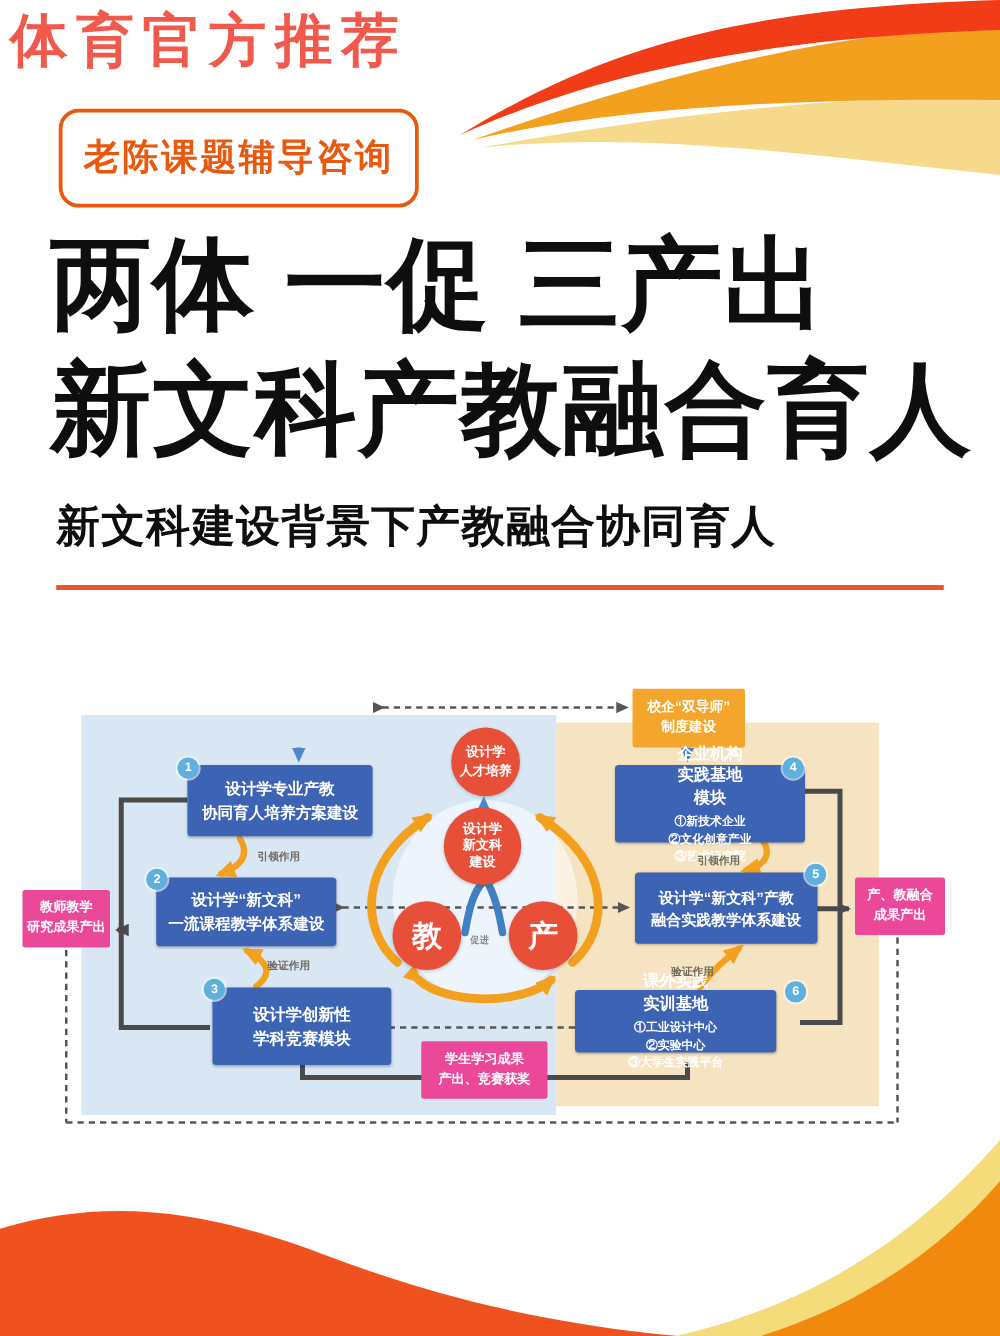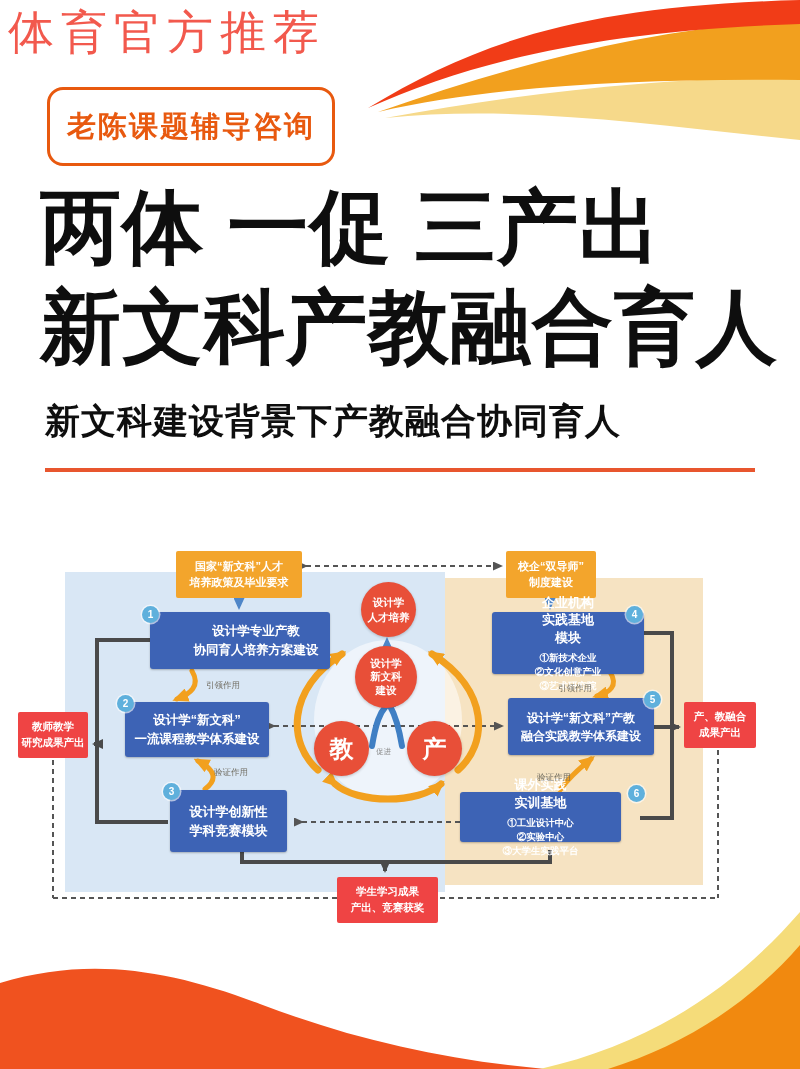--- a/index.html
+++ b/index.html
@@ -1,18 +1,18 @@
 <!DOCTYPE html>
 <html><head>
 <meta charset="utf-8">
 <style>
   html,body{margin:0;padding:0;background:#fff;}
   .page{position:relative;width:800px;height:1069px;background:#fff;overflow:hidden;
         font-family:"Liberation Sans",sans-serif;}
-  .abs{position:absolute;}
+  .abs{position:absolute;font-weight:bold;}
   .deco{position:absolute;left:0;top:0;z-index:0;}
   .connectors{position:absolute;left:0;top:0;z-index:4;}
   .watermark{left:8px;top:2px;font-family:"Liberation Serif",serif;font-size:46px;
              color:#f2594d;letter-spacing:7px;z-index:2;white-space:nowrap;}
   .consult-badge{left:47px;top:87px;border:3px solid #e8590f;border-radius:16px;
              color:#e8590f;font-size:29px;font-weight:bold;letter-spacing:2px;
              line-height:41px;padding:16px 17px;z-index:2;background:#fff;}
   .title{left:40px;color:#0e0e0e;font-weight:900;font-size:81px;letter-spacing:1px;
          z-index:2;white-space:nowrap;}
   .subtitle{left:45px;top:398px;color:#0e0e0e;font-weight:700;font-size:35px;
@@ -20,21 +20,21 @@
   .divider{left:45px;top:468px;width:710px;height:4px;background:#e8562e;z-index:2;}
   .panel{z-index:1;}
   .panel-blue{left:65px;top:572px;width:380px;height:320px;background:#d9e7f5;}
   .panel-tan{left:445px;top:578px;width:258px;height:307px;background:#f6e3c2;}
   .obox{background:#f3a52c;color:#fff;font-weight:bold;font-size:11px;line-height:1.45;
         display:flex;align-items:center;justify-content:center;text-align:center;
         white-space:pre-line;z-index:5;border-radius:2px;}
   .bbox{background:#3d63b5;color:#fff;font-weight:bold;display:flex;align-items:center;
         justify-content:center;text-align:center;white-space:pre-line;z-index:5;
         border-radius:3px;box-shadow:0 1px 2px rgba(0,0,0,.25);}
-  .tbox{background:#ef4444;color:#fff;font-weight:bold;font-size:10.5px;line-height:1.5;
+  .tbox{background:#ec4899;color:#fff;font-weight:bold;font-size:10.5px;line-height:1.5;
         display:flex;align-items:center;justify-content:center;text-align:center;
         white-space:pre-line;z-index:5;border-radius:2px;}
   .circle{background:#e84f38;color:#fff;font-weight:bold;border-radius:50%;
           display:flex;align-items:center;justify-content:center;text-align:center;
           white-space:pre-line;z-index:5;box-shadow:0 1px 3px rgba(0,0,0,.2);}
   .numbadge{width:17px;height:17px;border-radius:50%;background:#5fb0dc;color:#fff;
           font-size:10px;font-weight:bold;display:flex;align-items:center;
           justify-content:center;z-index:6;box-shadow:0 0 0 1.5px rgba(255,255,255,.6);}
   .minilabel{font-size:8.5px;color:#6e6a5e;z-index:5;white-space:nowrap;}
   .bb-split{flex-direction:column;gap:5px;padding:0 4px;}
@@ -124,43 +124,41 @@
       <path d="M318,770 C288,744 286,690 342,654" stroke-width="7" marker-end="url(#m-orange)"></path>
       <path d="M458,770 C488,744 490,690 432,654" stroke-width="7" marker-end="url(#m-orange)"></path>
       <path d="M335,784 C357,804 419,804 441,784" stroke-width="7" marker-start="url(#m-orange)" marker-end="url(#m-orange)"></path>
       <path d="M192,671 C201,686 190,694 177,699" stroke-width="5" marker-end="url(#m-orange)"></path>
       <path d="M205,789 C220,778 212,768 198,761" stroke-width="5" marker-end="url(#m-orange)"></path>
       <path d="M610,672 C619,686 609,693 597,696" stroke-width="5" marker-end="url(#m-orange)"></path>
       <path d="M560,790 C570,776 581,767 591,759" stroke-width="5" marker-end="url(#m-orange)"></path>
     </g>
   </svg>
 
-  <div class="abs obox" style="left:176px;top:551px;width:126px;height:47px;">国家“新文科”人才
-培养政策及毕业要求</div>
   <div class="abs obox" style="left:506px;top:551px;width:90px;height:47px;">校企“双导师”
 制度建设</div>
 
   <div class="abs circle" style="left:361px;top:582px;width:55px;height:55px;font-size:10.5px;line-height:1.35;">设计学
 人才培养</div>
   <div class="abs circle" style="left:355px;top:646px;width:62px;height:62px;font-size:10.5px;line-height:1.3;">设计学
 新文科
 建设</div>
   <div class="abs circle" style="left:314px;top:721px;width:55px;height:55px;font-size:24px;">教</div>
   <div class="abs circle" style="left:407px;top:721px;width:55px;height:55px;font-size:24px;">产</div>
   <div class="abs minilabel" style="left:376px;top:747px;font-size:7.5px;color:#8a8a8a;">促进</div>
 
-  <div class="abs bbox" style="left:150px;top:612px;width:148px;height:57px;font-size:12.5px;line-height:1.5;padding-left:32px;">设计学专业产教
+  <div class="abs bbox" style="left:150px;top:612px;width:148px;height:57px;font-size:12.5px;line-height:1.5;">设计学专业产教
 协同育人培养方案建设</div>
   <div class="abs numbadge" style="left:142px;top:606px;">1</div>
 
   <div class="abs bbox" style="left:125px;top:702px;width:144px;height:55px;font-size:12.5px;line-height:1.5;">设计学“新文科”
 一流课程教学体系建设</div>
   <div class="abs numbadge" style="left:117px;top:695px;">2</div>
 
-  <div class="abs bbox" style="left:170px;top:790px;width:117px;height:62px;font-size:13px;line-height:1.5;">设计学创新性
+  <div class="abs bbox" style="left:170px;top:790px;width:143px;height:62px;font-size:13px;line-height:1.5;">设计学创新性
 学科竞赛模块</div>
   <div class="abs numbadge" style="left:163px;top:783px;">3</div>
 
   <div class="abs bbox bb-split" style="left:492px;top:612px;width:144px;height:62px;">
     <span class="bb-title">企业机构
 实践基地
 模块</span>
     <span class="bb-list">①新技术企业
 ②文化创意产业
 ③艺术研究院</span>
@@ -177,21 +175,21 @@
     <span class="bb-list">①工业设计中心
 ②实验中心
 ③大学生实践平台</span>
   </div>
   <div class="abs numbadge" style="left:628px;top:785px;">6</div>
 
   <div class="abs tbox" style="left:18px;top:712px;width:70px;height:46px;">教师教学
 研究成果产出</div>
   <div class="abs tbox" style="left:684px;top:702px;width:72px;height:46px;">产、教融合
 成果产出</div>
-  <div class="abs tbox" style="left:337px;top:877px;width:101px;height:46px;">学生学习成果
+  <div class="abs tbox" style="left:337px;top:833px;width:101px;height:46px;">学生学习成果
 产出、竞赛获奖</div>
 
   <div class="abs minilabel" style="left:206px;top:680px;">引领作用</div>
   <div class="abs minilabel" style="left:214px;top:767px;">验证作用</div>
   <div class="abs minilabel" style="left:558px;top:683px;">引领作用</div>
   <div class="abs minilabel" style="left:537px;top:772px;">验证作用</div>
 
 </div>
 
 </body></html>

